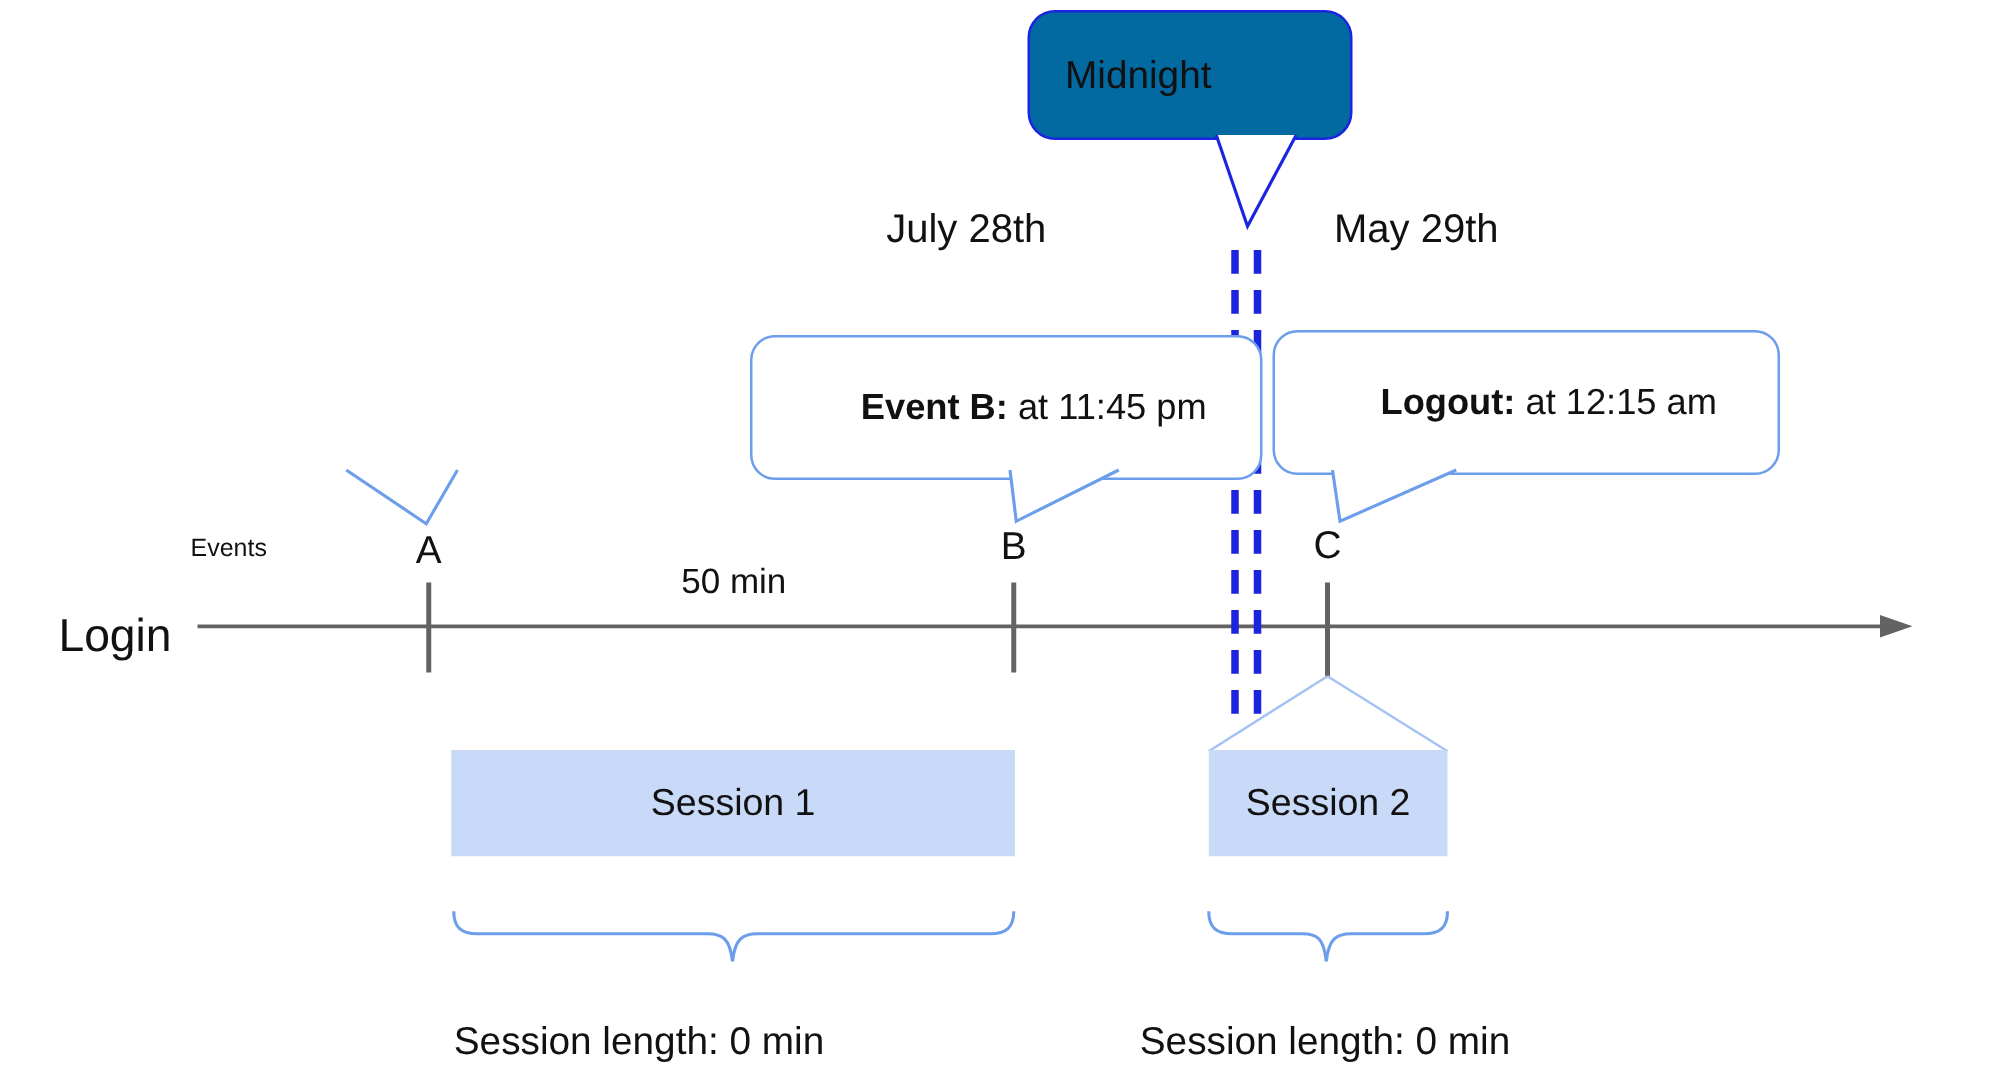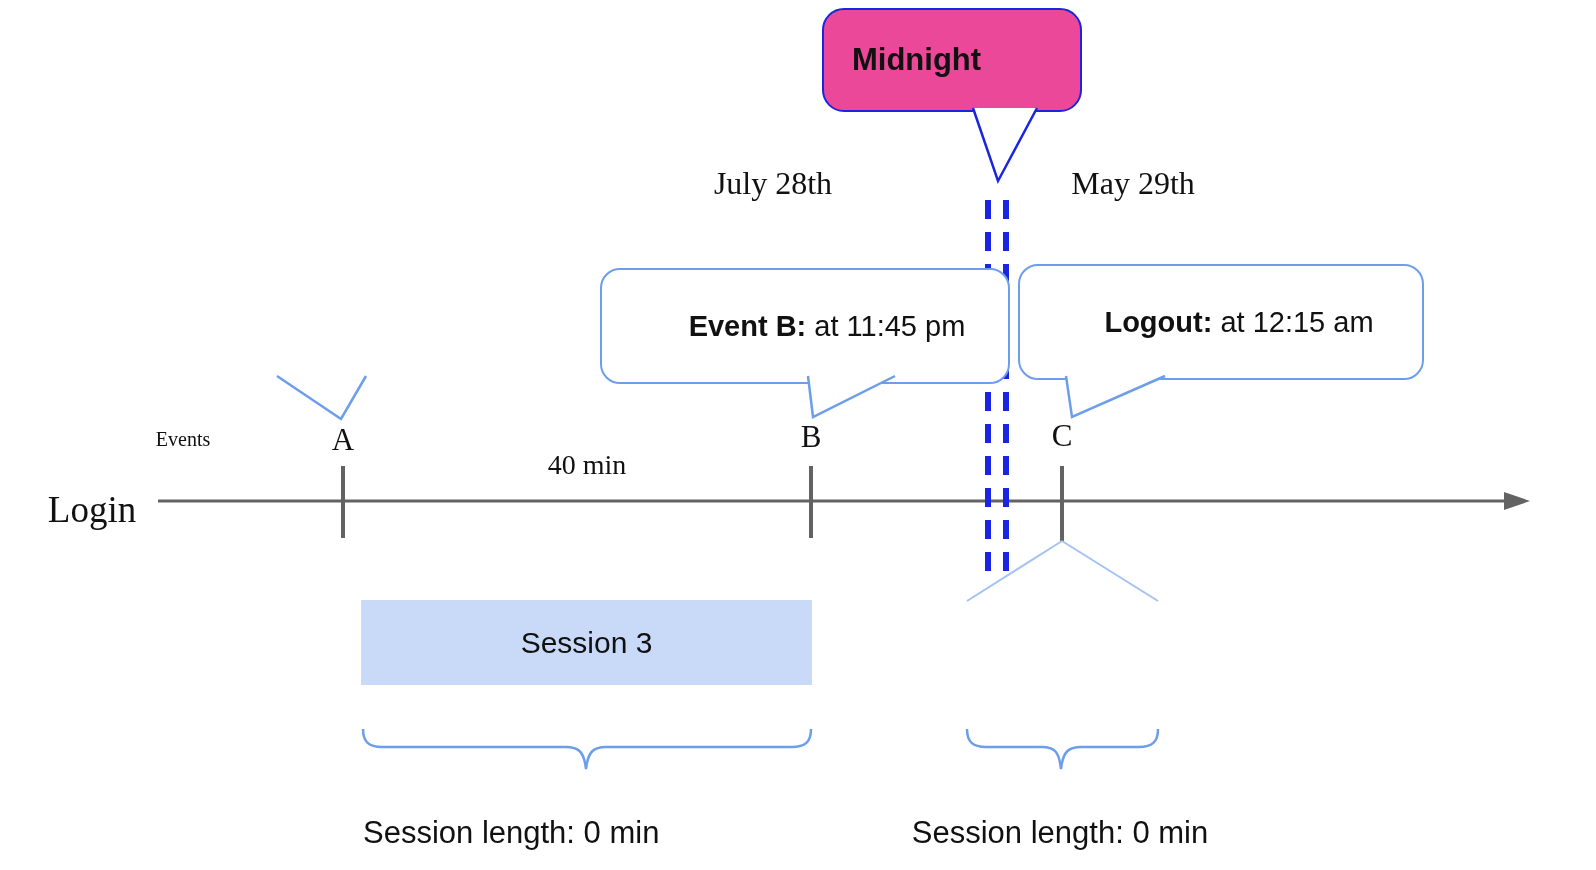--- a/index.html
+++ b/index.html
@@ -23,31 +23,31 @@
 
   
   .callout{
     position:absolute;display:flex;align-items:center;justify-content:center;
     background:#fff;border:2.5px solid var(--callout_border,#6d9eeb);
     border-radius:20px;font-size:29px;white-space:pre;z-index:2;
   }
   .callout .t-bold{font-weight:bold;}
   .callout-midnight{
     position:absolute;left:822px;top:8px;width:260px;height:104px;
-    background:#ec4899;border:2.5px solid var(--midnight_border,#1b25e0);
+    background:#0369a1;border:2.5px solid var(--midnight_border,#1b25e0);
     border-radius:22px;display:flex;align-items:center;z-index:2;
-    font-size:31px;font-weight:bold;padding-left:28px;box-sizing:border-box;
+    font-size:31px;font-weight:normal;padding-left:28px;box-sizing:border-box;
   }
   .callout-login{left:215px;top:268px;width:360px;height:112px;}
   .callout-eventb{left:600px;top:268px;width:362px;height:112px;padding-left:44px;}
   .callout-logout{left:1018px;top:264px;width:366px;height:112px;padding-left:36px;}
 
   
   .lbl{position:absolute;white-space:nowrap;z-index:4;}
-  .center{transform:translate(-50%,-50%);font-family:Liberation Serif, serif;}
+  .center{transform:translate(-50%,-50%);}
   .date-lbl{font-size:32px;}
   .user-lbl{font-size:37px;}
   .events-lbl{font-size:20px;}
   .tick-lbl{font-size:31px;}
   .interval-lbl{font-size:28px;}
   .length-lbl{font-size:31px;}
 
   
   .session-box{
     position:absolute;top:600px;height:85px;background:var(--session_fill,#c9daf8);
@@ -103,22 +103,25 @@
   </svg>
 
   <div class="lbl center date-lbl" style="left:773px;top:183px;">July 28th</div>
   <div class="lbl center date-lbl" style="left:1133px;top:183px;">May 29th</div>
 
   <div class="lbl center events-lbl" style="left:183px;top:439px;">Events</div>
   <div class="lbl center user-lbl" style="left:92px;top:509px;">Login</div>
   <div class="lbl center tick-lbl" style="left:343px;top:440px;">A</div>
   <div class="lbl center tick-lbl" style="left:811px;top:437px;">B</div>
   <div class="lbl center tick-lbl" style="left:1062px;top:436px;">C</div>
-  <div class="lbl center interval-lbl" style="left:587px;top:465px;">40 min</div>
+  <div class="lbl center interval-lbl" style="left:587px;top:465px;">50 min</div>
 
   <div class="session-box session1">
-    <span>Session 3</span>
+    <span>Session 1</span>
+  </div>
+  <div class="session-box session2">
+    <span>Session 2</span>
   </div>
 
   <div class="lbl length-lbl" style="left:363px;top:815px;">Session length: 0 min</div>
   <div class="lbl length-lbl" style="left:1060px;top:833px;transform:translate(-50%,-50%);">Session length: 0 min</div>
 
 </div>
 
 </body></html>

